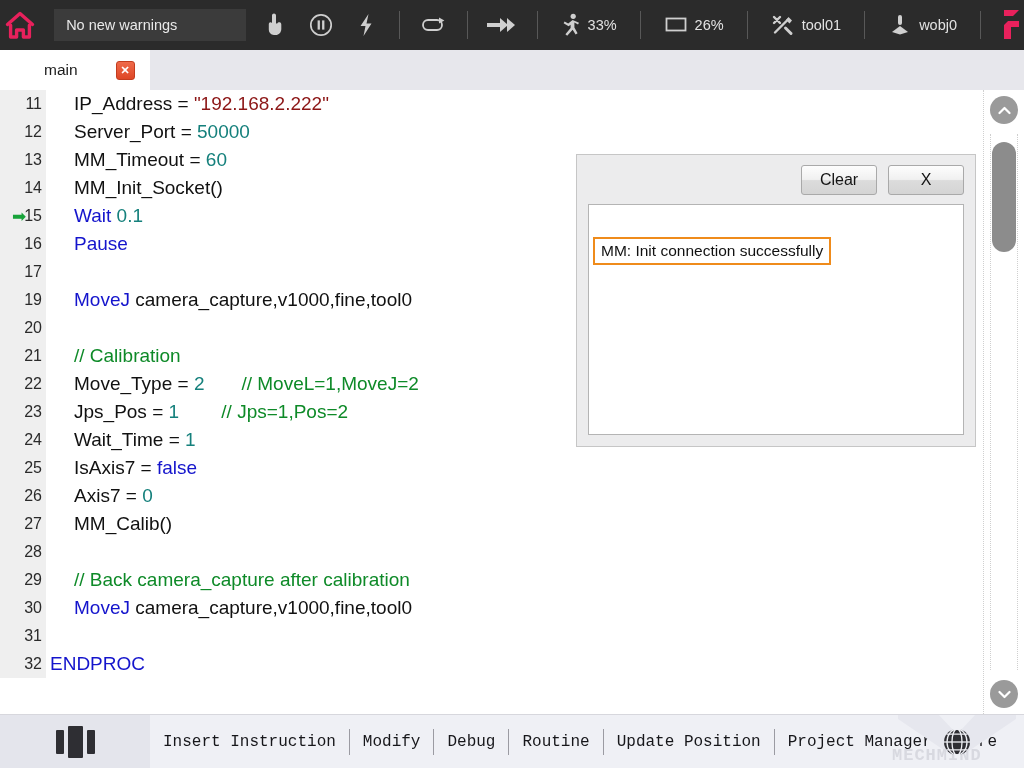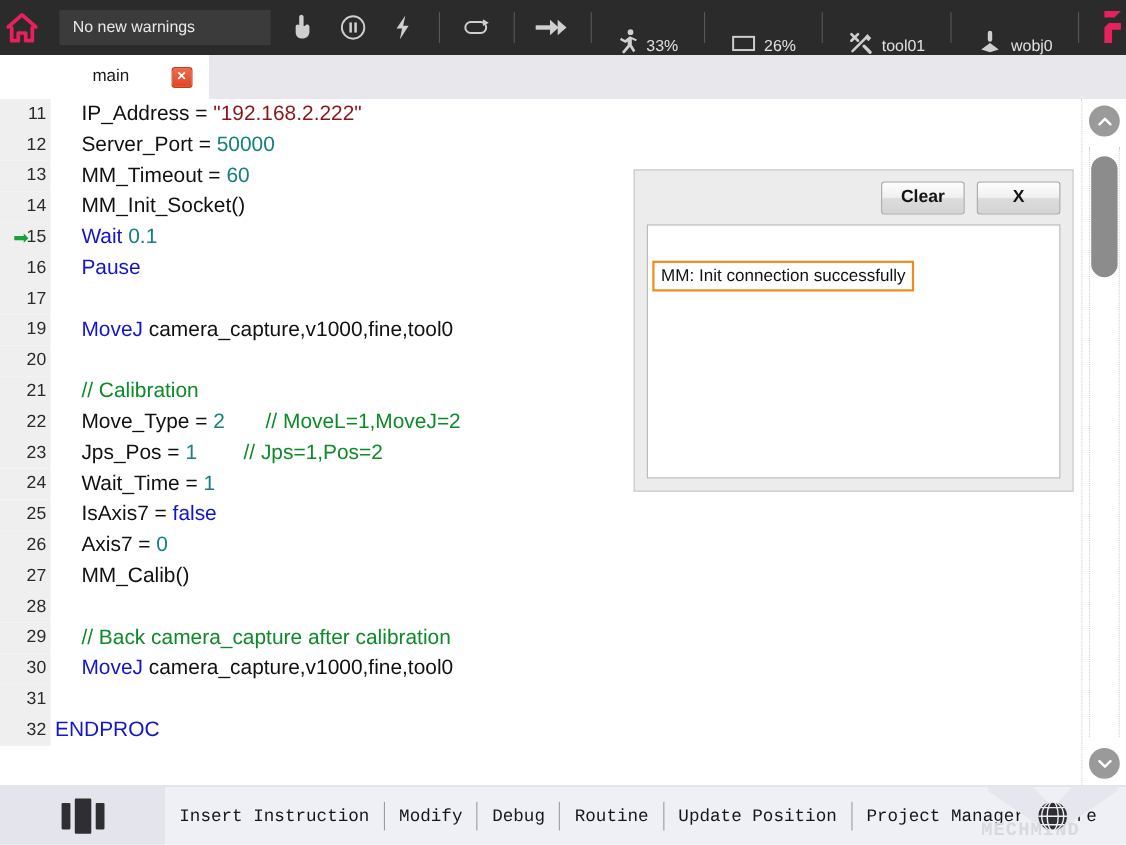--- a/index.html
+++ b/index.html
@@ -46,39 +46,38 @@
     height: 50px;
     color: #cfcfcf;
   }
   .tb-sep {
     width: 1px; height: 28px;
     background: #585858;
     margin: 0 4px;
     flex: 0 0 1px;
   }
   .tb-group {
-    display: flex; align-items: flex-end; gap: 7px;
+    display: flex; align-items: center; gap: 7px;
     height: 50px;
     padding: 0 6px;
     white-space: nowrap;
   }
   .tb-label { color: #e2e2e2; font-size: 14.5px; }
   .logo-btn {
     margin-left: auto;
     width: 44px; height: 50px;
     display: flex; align-items: center; justify-content: center;
   }
 
   
   .tabstrip {
     height: 40px; flex: 0 0 40px;
     background: #e7e7ec;
     display: flex; align-items: flex-end;
     position: relative;
-    margin-left: 40px;
   }
   .tab {
     height: 40px;
     background: #ffffff;
     display: flex; align-items: center;
     padding: 0 14px 0 44px;
     gap: 38px;
     font-size: 15.5px;
     color: #1b1b1b;
     min-width: 150px;
@@ -164,21 +163,20 @@
     border: 1px solid #c6c6c6;
     box-sizing: border-box;
     display: flex; flex-direction: column;
     padding: 10px 11px 11px 11px;
     z-index: 3;
   }
   .msg-buttons {
     display: flex; justify-content: flex-end;
     gap: 11px;
     margin-bottom: 9px;
-    font-weight: bold;
   }
   .btn {
     width: 76px; height: 30px;
     background: linear-gradient(180deg,#fdfdfd 0%, #f0f0f0 48%, #dcdcdc 52%, #d4d4d4 100%);
     border: 1px solid #a9a9a9;
     border-radius: 3px;
     font-size: 16px;
     color: #141414;
     display: flex; align-items: center; justify-content: center;
     box-sizing: border-box;

